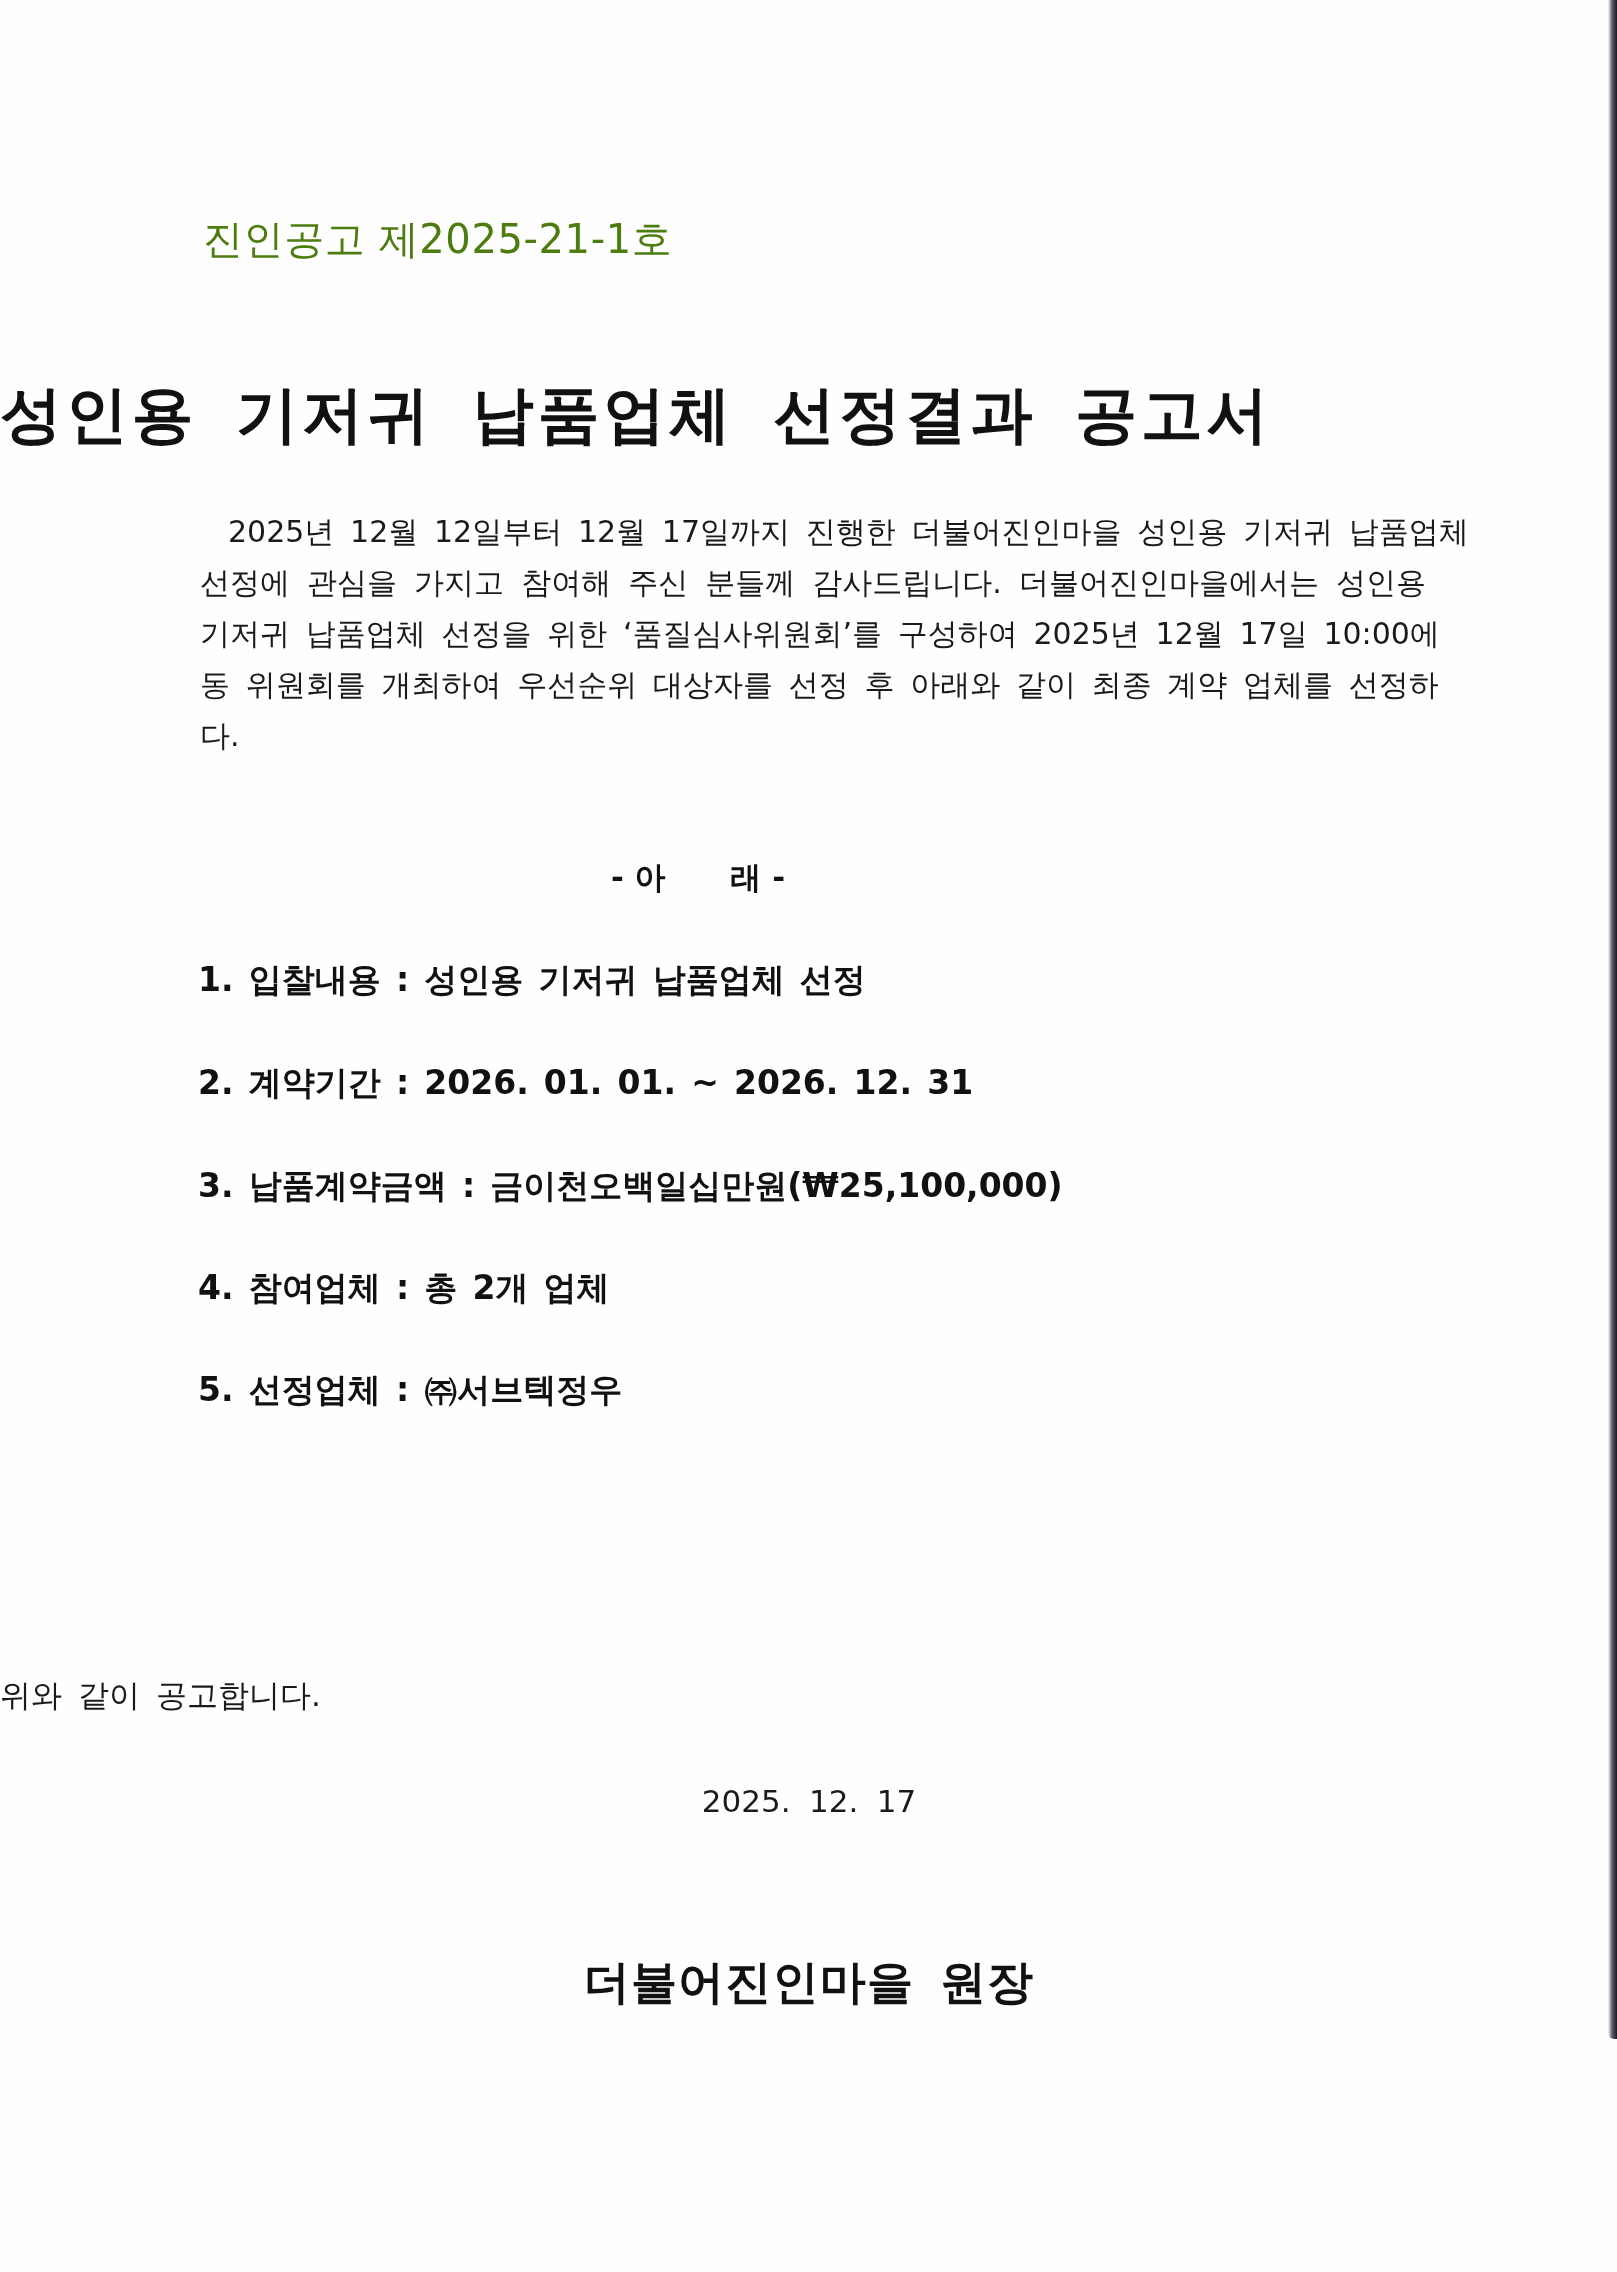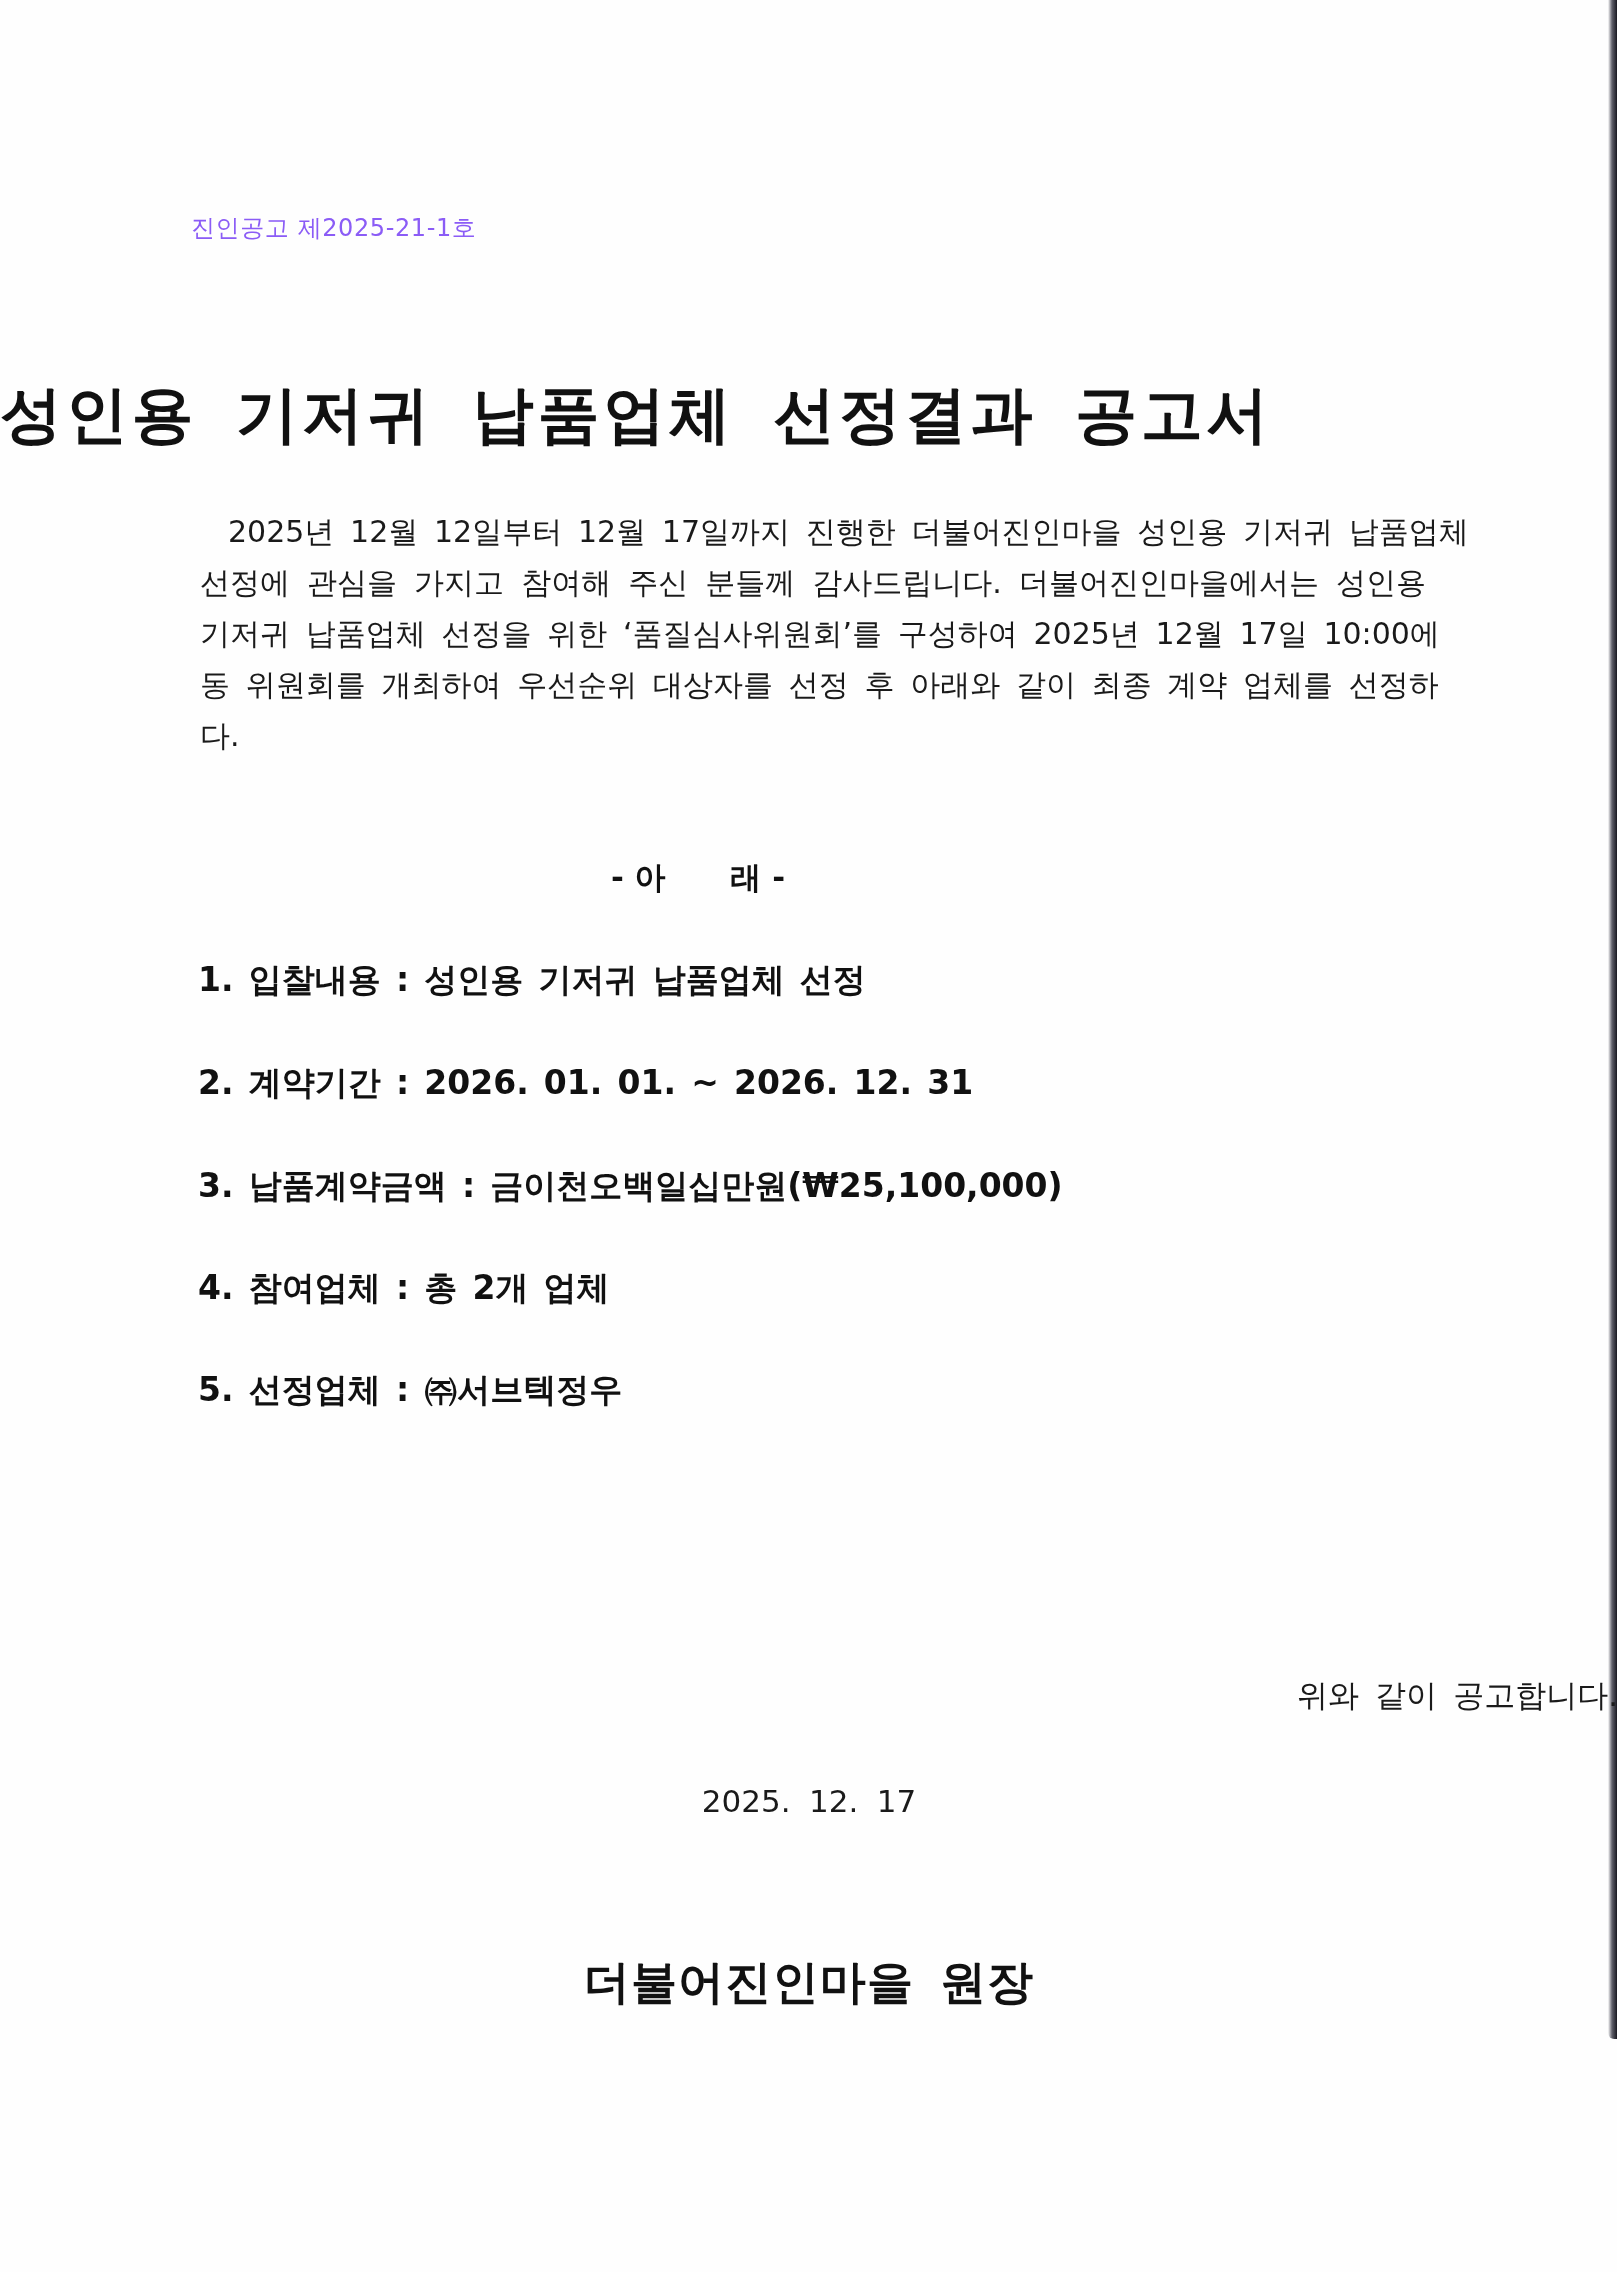--- a/index.html
+++ b/index.html
@@ -26,25 +26,25 @@
       position: absolute;
       right: 0;
       top: 0;
       width: 10px;
       height: 2039px;
       background: linear-gradient(to right, rgba(40,40,60,0.0) 0%, rgba(30,30,45,0.7) 40%, #0a0a12 100%);
       border-radius: 0 0 0 6.2px;
     }
     .notice-no {
       position: absolute;
-      left: 191px;
+      left: 203px;
       top: 212px;
-      font-size: 24px;
+      font-size: 40px;
       letter-spacing: 0.6px;
-      color: #8b5cf6;
+      color: #4d7c0f;
     }
     .title {
       position: absolute;
       left: 0;
       width: 1618px;
       top: 373px;
       font-size: 62px;
       font-weight: bold;
       letter-spacing: 3.7px;
       word-spacing: 13.5px;
@@ -115,21 +115,21 @@
     .item6 .label {
       font-weight: bold;
       font-size: 33px;
       color: #111;
     }
     .closing {
       position: absolute;
       left: 0;
       width: 1618px;
       top: 1675px;
-      text-align: right;
+      text-align: left;
       font-size: 31px;
       color: #1a1a1a;
       word-spacing: 6.2px;
     }
     .date {
       position: absolute;
       left: 0;
       width: 1618px;
       top: 1783px;
       text-align: center;

